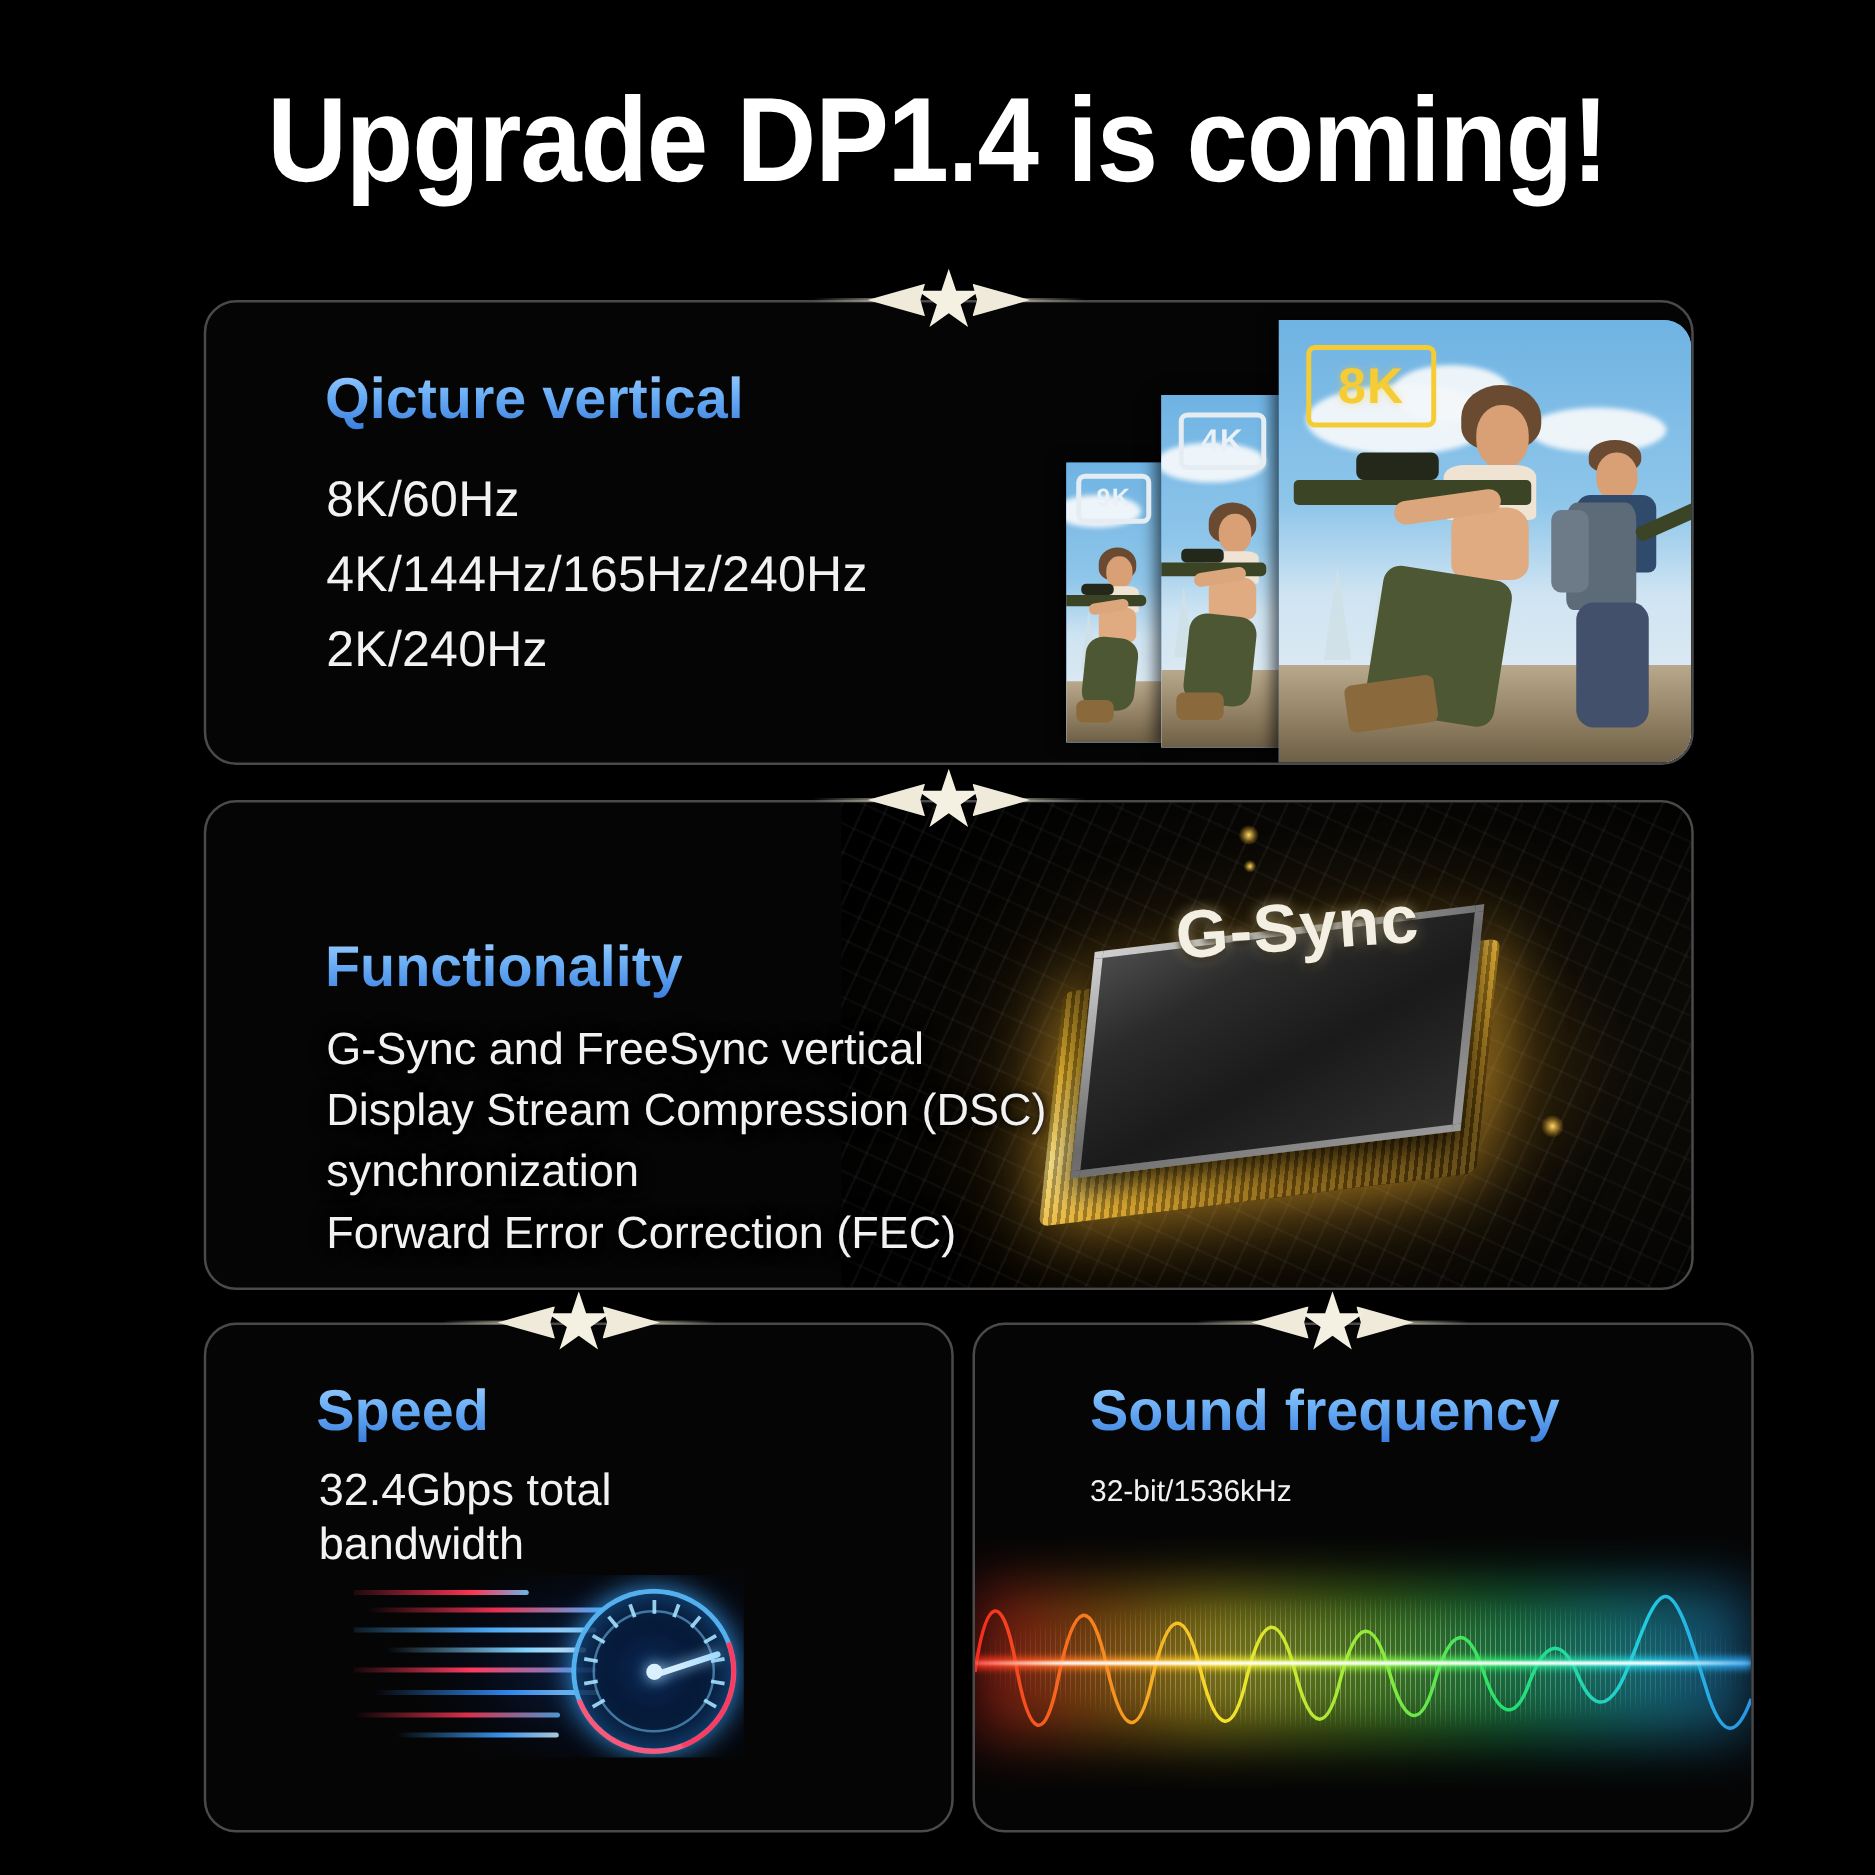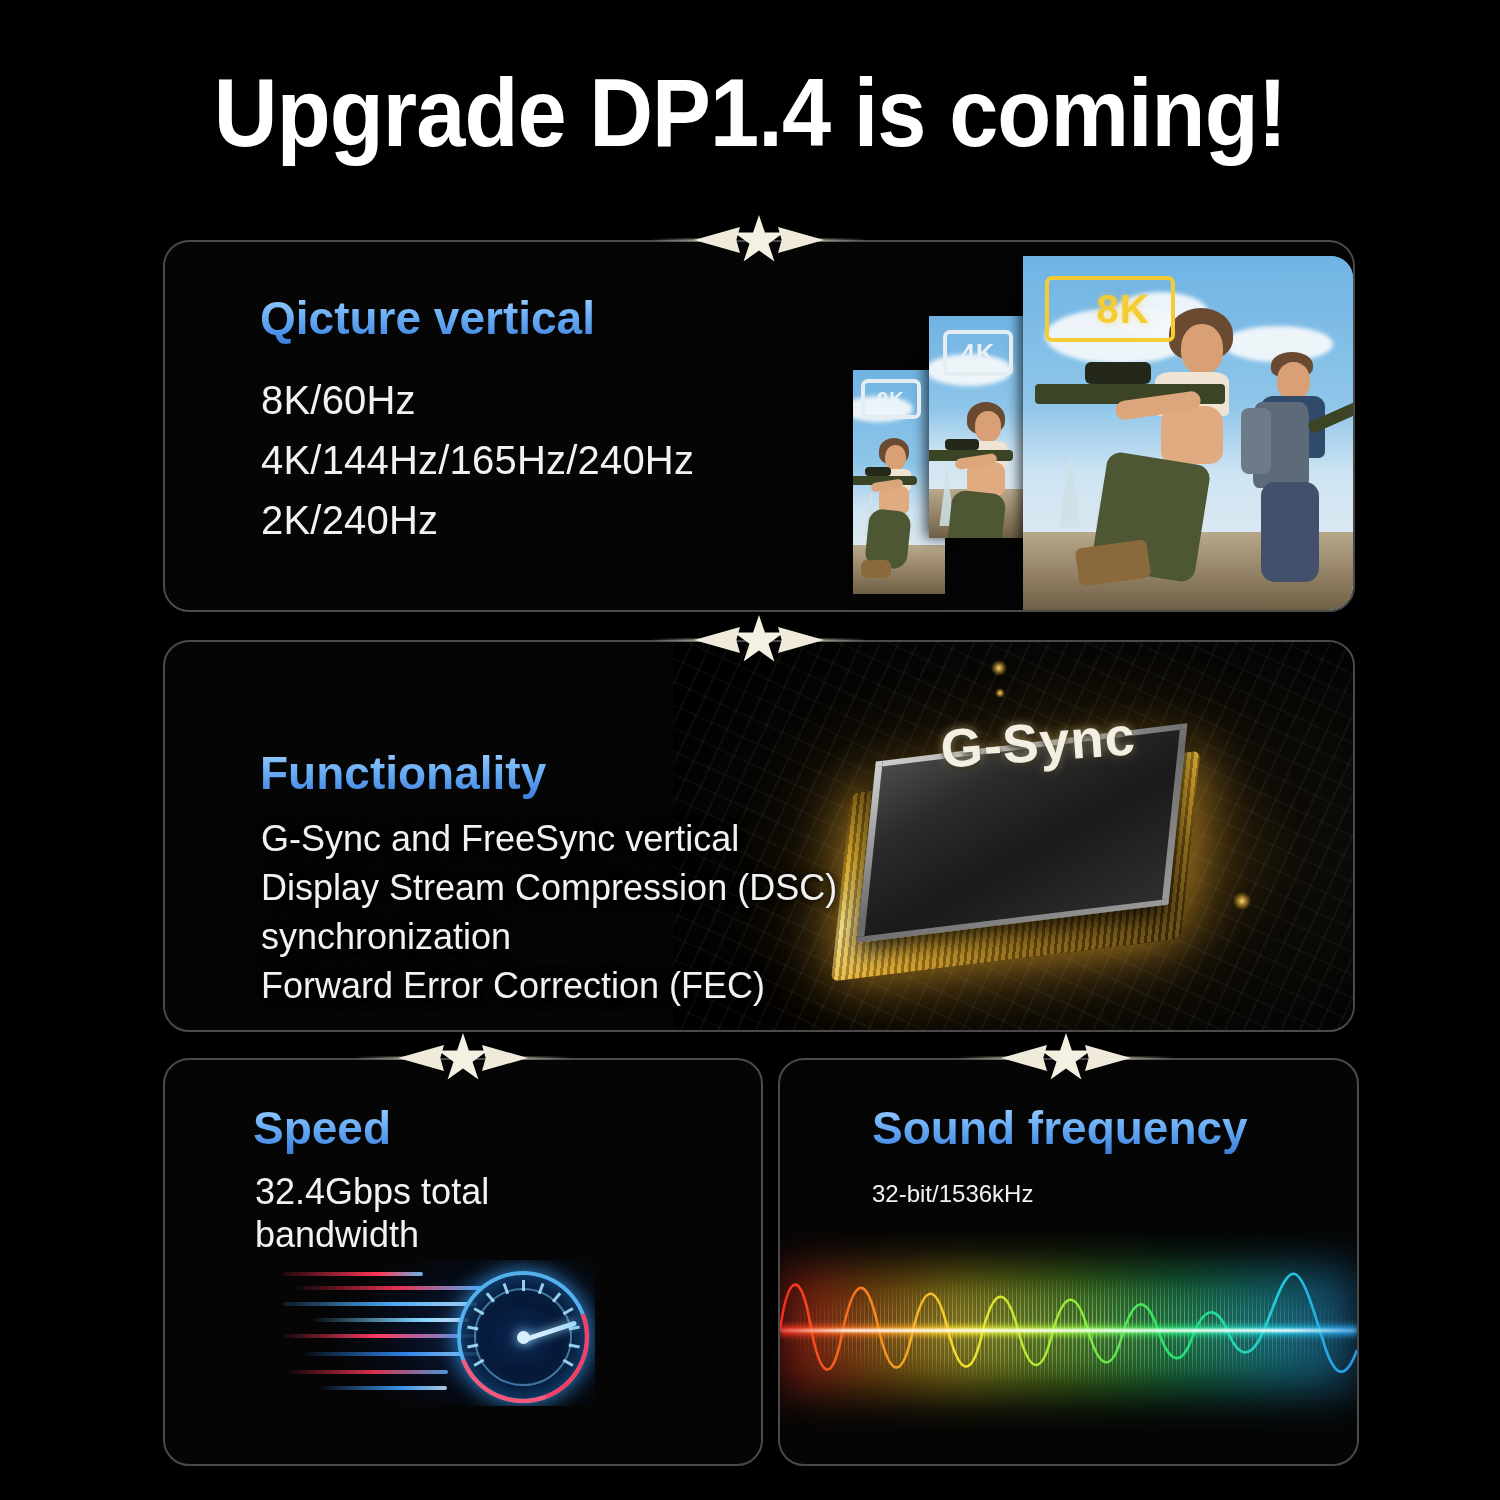--- a/index.html
+++ b/index.html
@@ -353,21 +353,21 @@
     margin: -6.5px;
     border-radius: 50%;
     background: #d9f1ff;
     box-shadow: 0 0 12px rgba(160,220,255,.95);
   }
 
   
   #card-sound {
     left: 778px;
     top: 1058px;
-    width: 581px;
+    width: 625px;
     height: 408px;
   }
   #sd-heading { left: 92px; top: 42px; }
   #sd-body {
     left: 92px;
     top: 112px;
     font-size: 24px;
     line-height: 44px;
   }
   .wave-art {
@@ -446,21 +446,21 @@
           <div class="sk-torso" style="left:30px; top:50px; width:30px; height:28px;"></div>
           <div class="sk-rifle" style="left:-6px; top:40px; width:74px; height:9px;"></div>
           <div class="sk-scope" style="left:16px; top:31px; width:26px; height:9px;"></div>
           <div class="sk-arm" style="left:22px; top:45px; width:32px; height:9px; transform:rotate(-9deg);"></div>
           <div class="sk-legs" style="left:18px; top:74px; width:42px; height:58px; transform:rotate(6deg);"></div>
           <div class="sk-boot" style="left:12px; top:124px; width:30px; height:18px;"></div>
         </div>
         <div class="badge b2k" style="left:8px; top:9px; width:52px; height:32px; font-size:20px;">9K</div>
       </div>
 
-      <div class="panel" style="left:76px; top:74px; width:122px; height:222px;">
+      <div class="panel" style="left:76px; top:74px; width:122px; height:282px;">
         <div class="sky"></div>
         <div class="cloud" style="left:-4px; top:38px; width:88px; height:32px;"></div>
         <div class="ground"></div>
         <div class="tree" style="left:6px; top:152px; width:24px; height:58px;"></div>
         <div class="char" style="left:-6px; top:84px; width:128px; height:200px;">
           <div class="sk-hair" style="left:44px; top:2px; width:38px; height:32px;"></div>
           <div class="sk-head" style="left:52px; top:11px; width:26px; height:31px;"></div>
           <div class="sk-top" style="left:40px; top:41px; width:44px; height:26px;"></div>
           <div class="sk-torso" style="left:44px; top:62px; width:38px; height:34px;"></div>
           <div class="sk-rifle" style="left:-6px; top:50px; width:96px; height:11px;"></div>
@@ -496,21 +496,21 @@
         <div class="char" style="left:224px; top:96px; width:120px; height:250px;">
           <div class="sk-hair" style="left:24px; top:0px; width:42px; height:26px;"></div>
           <div class="sk-head" style="left:30px; top:10px; width:33px; height:38px;"></div>
           <div class="sk-shirt" style="left:14px; top:44px; width:64px; height:62px;"></div>
           <div class="sk-vest" style="left:6px; top:50px; width:56px; height:86px;"></div>
           <div class="sk-pack" style="left:-6px; top:56px; width:30px; height:66px;"></div>
           <div class="sk-rifle" style="left:60px; top:58px; width:62px; height:12px; transform:rotate(-24deg);"></div>
           <div class="sk-legs" style="left:14px; top:130px; width:58px; height:100px; background:#42506b;"></div>
         </div>
 
-        <div class="badge b8k" style="left:22px; top:20px; width:96px; height:58px; font-size:40px;padding-left:26px;">8K</div>
+        <div class="badge b8k" style="left:22px; top:20px; width:96px; height:58px; font-size:40px;">8K</div>
       </div>
     </div>
 
     <div class="heading" id="pq-heading">Qicture vertical</div>
     <div class="body-text" id="pq-body">
       <span class="ln">8K/60Hz</span>
       <span class="ln">4K/144Hz/165Hz/240Hz</span>
       <span class="ln">2K/240Hz</span>
     </div>
   </div>

